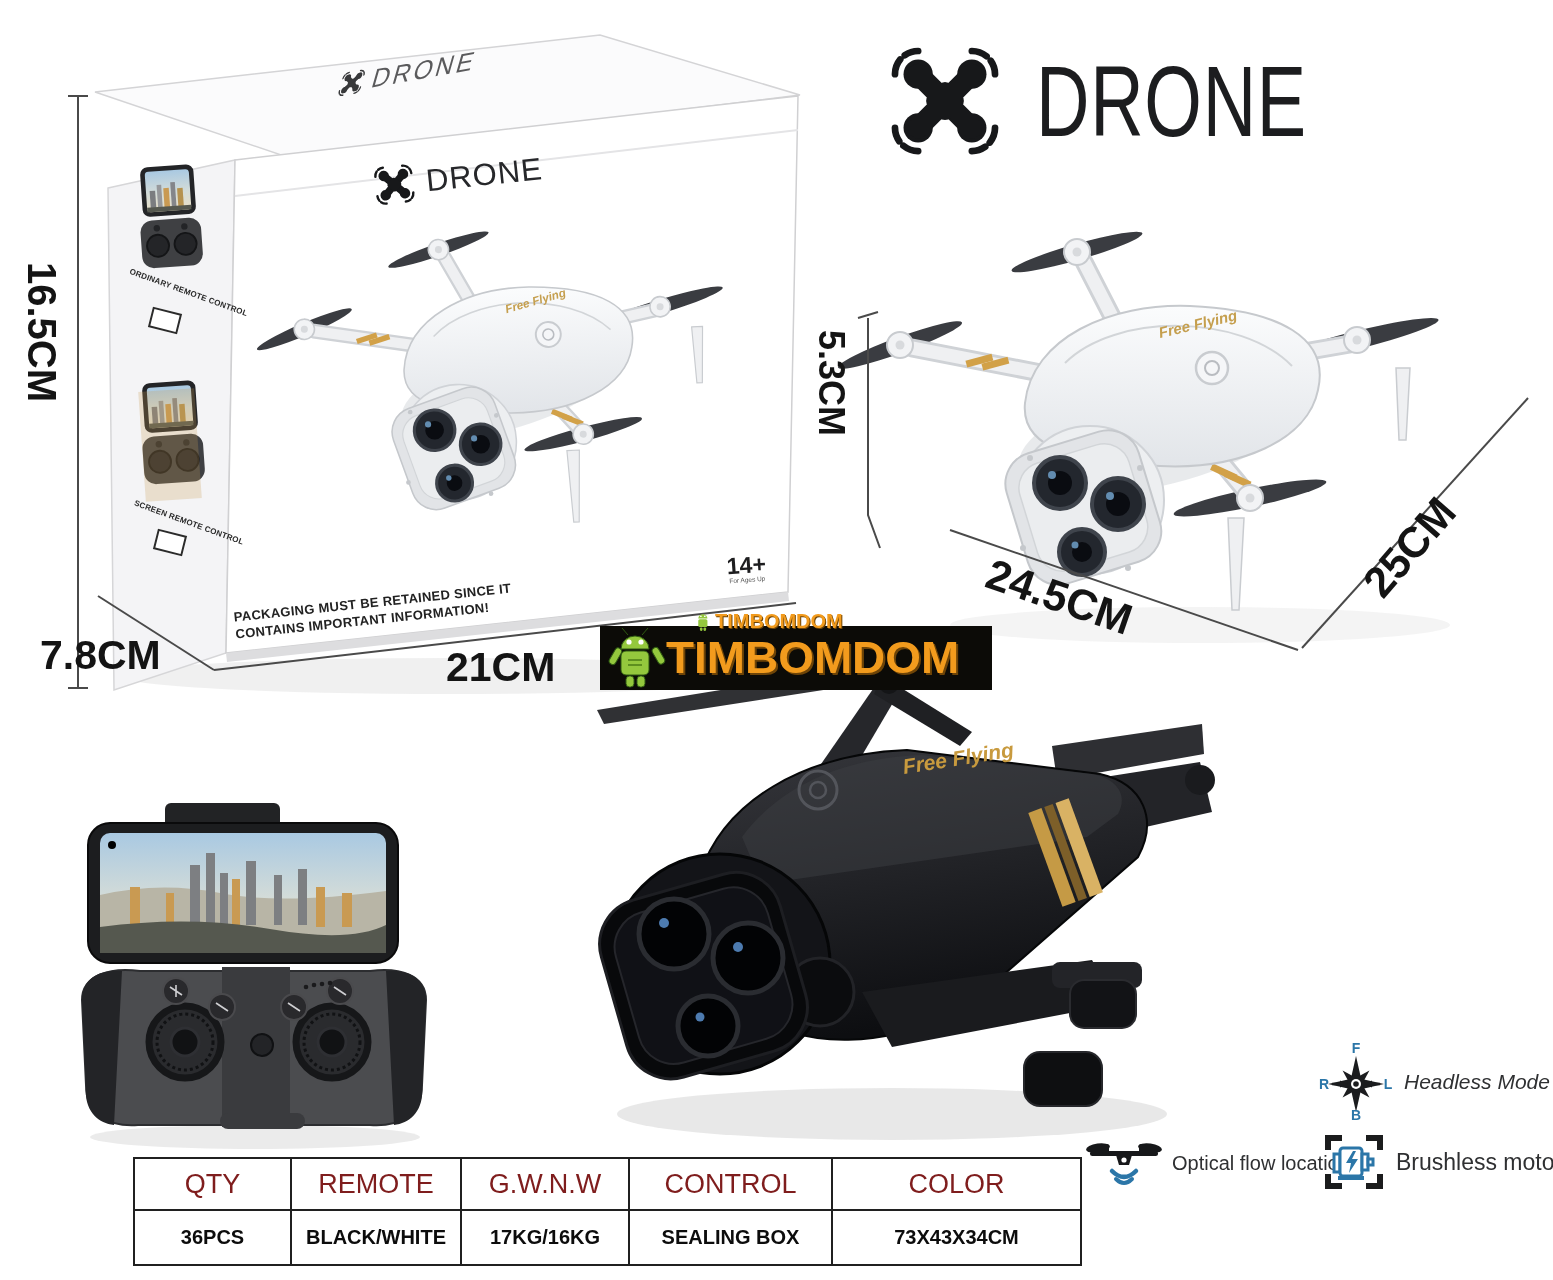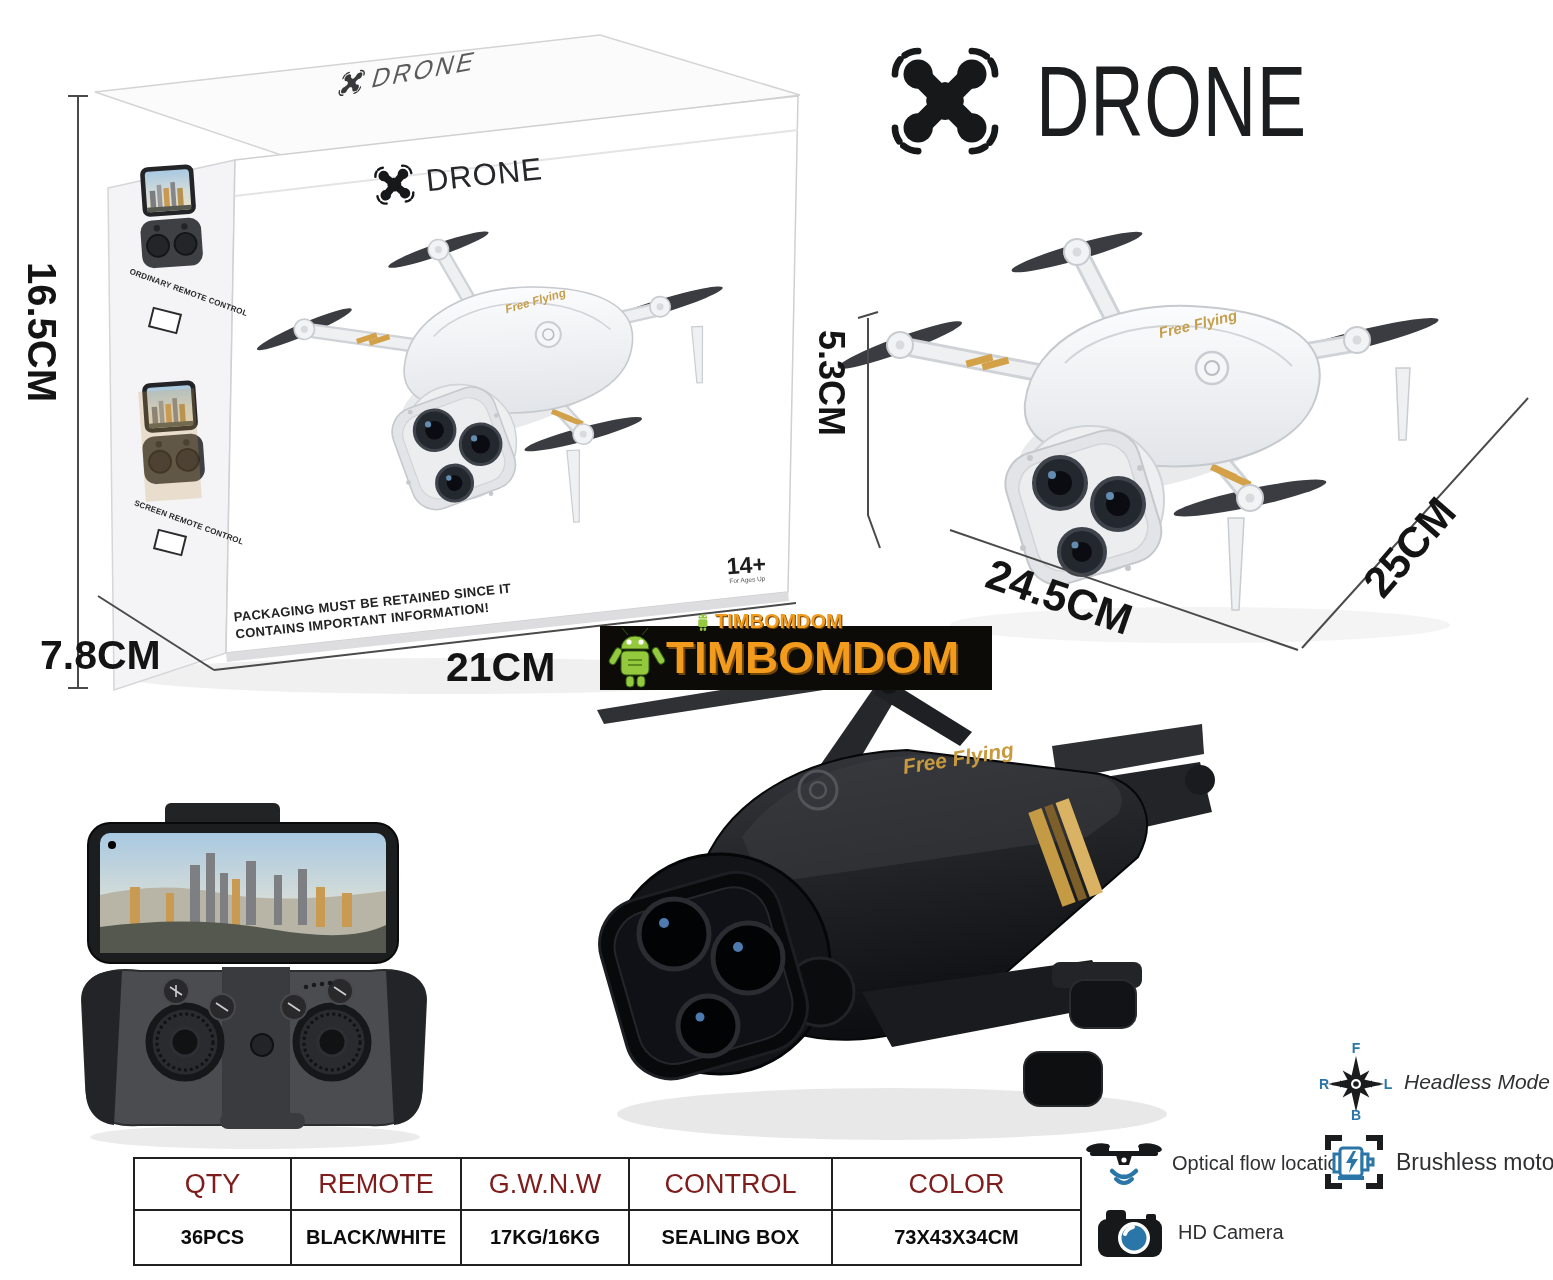--- a/index.html
+++ b/index.html
@@ -431,31 +431,20 @@
         <rect x="18" y="18" width="22" height="28" rx="3"></rect>
         <rect x="40" y="24" width="6" height="16"></rect>
         <rect x="46" y="29" width="5" height="6"></rect>
       </g>
       <polygon points="31,21 24,33 29,33 27,43 36,29 30,29 34,21" fill="#2b76a8"></polygon>
       <rect x="16" y="46" width="26" height="4" fill="#2b76a8"></rect>
     </svg>
     <span class="lbl">Brushless motor</span>
   </div>
 
-  <div class="feature f-camera">
-    <svg width="72" height="58" viewBox="0 0 72 58">
-      <rect x="12" y="7" width="20" height="14" rx="4" fill="#17181a"></rect>
-      <rect x="52" y="11" width="10" height="8" rx="2" fill="#17181a"></rect>
-      <rect x="4" y="16" width="64" height="38" rx="9" fill="#17181a"></rect>
-      <circle cx="40" cy="35" r="16" fill="#fff"></circle>
-      <circle cx="40" cy="35" r="12.5" fill="#2b76a8"></circle>
-      <path d="M31,31 a11 11 0 0 1 8,-7" stroke="#fff" stroke-width="4" fill="none" stroke-linecap="round"></path>
-    </svg>
-    <span class="lbl">HD Camera</span>
-  </div>
 
 
   <table class="spec">
     <colgroup>
       <col style="width:157px">
         <col style="width:170px">
         <col style="width:168px">
         <col style="width:203px">
         <col style="width:249px">
     </colgroup>

